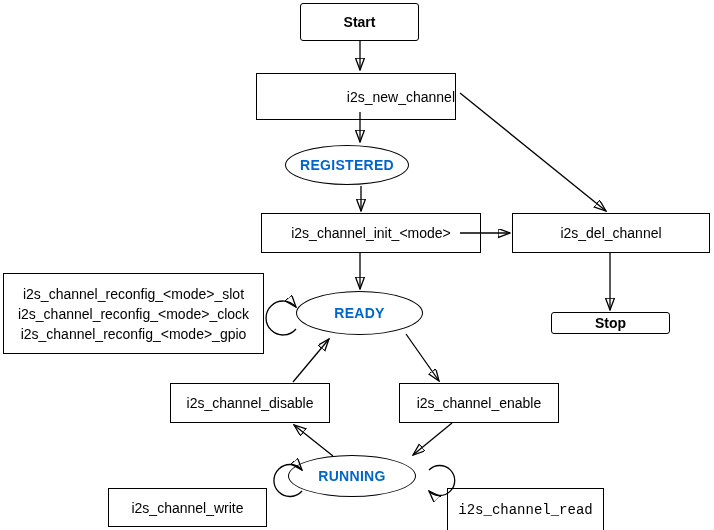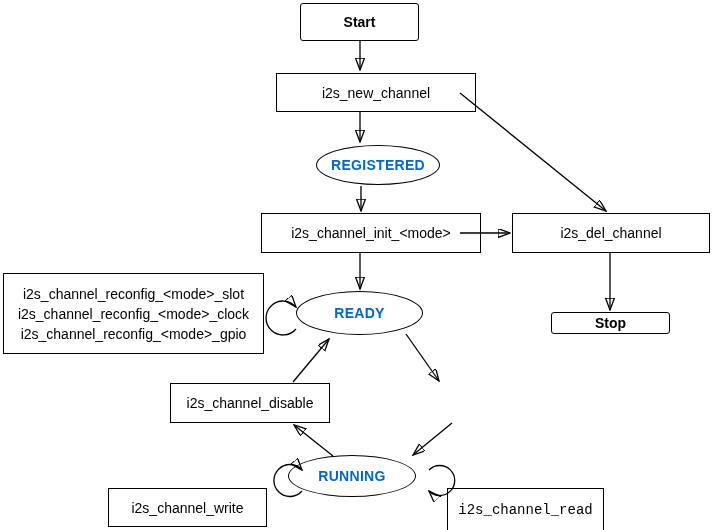--- a/index.html
+++ b/index.html
@@ -79,25 +79,25 @@
     <line x1="333" y1="456" x2="294" y2="425" marker-end="url(#arrow)"></line>
 
     <path d="M 302 491 A 16 16 0 1 1 302 470" marker-end="url(#arrow)"></path>
     <path d="M 429 470 A 15 15 0 1 1 429 491" marker-end="url(#arrow)"></path>
   </svg>
 
   <div class="node terminal" style="left:300px; top:3px;  width:119px; height:38px;">
     <span>Start</span>
   </div>
 
-  <div class="node" style="left:276px; top:73px; width:200px; height:39px;">
+  <div class="node" style="left:256px; top:73px; width:200px; height:47px;justify-content:flex-end;">
     <span>i2s_new_channel</span>
   </div>
 
-  <div class="node state" style="left:316px; top:145px; width:124px; height:40px;">
+  <div class="node state" style="left:285px; top:145px; width:124px; height:40px;">
     <span>REGISTERED</span>
   </div>
 
   <div class="node" style="left:261px; top:213px; width:220px; height:40px;">
     <span>i2s_channel_init_&lt;mode&gt;</span>
   </div>
 
   <div class="node" style="left:512px; top:213px; width:198px; height:40px;">
     <span>i2s_del_channel</span>
   </div>
@@ -113,20 +113,23 @@
   <div class="node multi" style="left:3px; top:273px; width:261px; height:81px;">
     <div>i2s_channel_reconfig_&lt;mode&gt;_slot</div>
     <div>i2s_channel_reconfig_&lt;mode&gt;_clock</div>
     <div>i2s_channel_reconfig_&lt;mode&gt;_gpio</div>
   </div>
 
   <div class="node" style="left:170px; top:383px; width:160px; height:40px;">
     <span>i2s_channel_disable</span>
   </div>
 
+  <div class="node" style="left:399px; top:383px; width:160px; height:40px;">
+    <span>i2s_channel_enable</span>
+  </div>
 
   <div class="node state" style="left:288px; top:455px; width:128px; height:42px;">
     <span>RUNNING</span>
   </div>
 
   <div class="node" style="left:108px; top:488px; width:159px; height:39px;">
     <span>i2s_channel_write</span>
   </div>
 
   <div class="node" style="left:447px; top:488px; width:157px; height:43px;font-family:Liberation Mono, monospace;">

